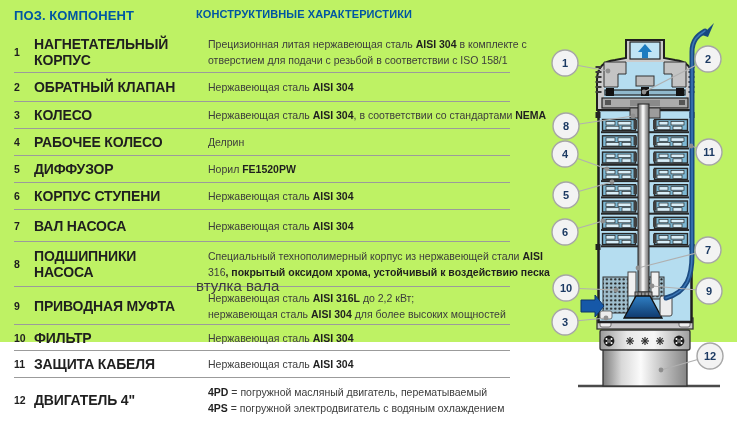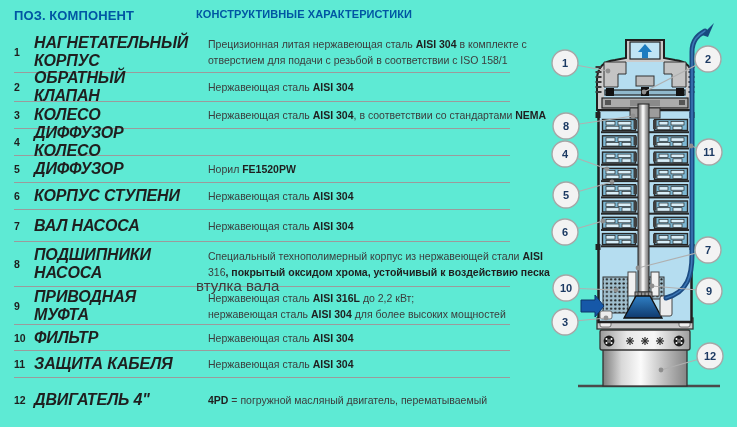--- a/index.html
+++ b/index.html
@@ -1,28 +1,28 @@
 <!DOCTYPE html>
 <html style="--blue: #0056a3; --dark: #1f1f1f; --body: #3c3c3c; --sep: #9b9b9b; --callout: #1c3a63;"><head>
 <meta charset="utf-8">
 <style>
   html,body{margin:0;padding:0;}
   body{width:737px;height:427px;background:#ffffff;font-family:"Liberation Sans",sans-serif;overflow:hidden;}
-  .page{position:relative;width:737px;height:427px;background:#5eead4;}
+  .page{position:relative;width:737px;height:342px;background:#bef264;}
   *{box-sizing:border-box;}
 
   
   .comp-table{position:absolute;left:14px;top:8px;width:496px;}
   .thead{display:flex;height:24px;align-items:flex-start;}
   .thead .h1{width:182px;font-size:13px;font-weight:bold;color:var(--blue,#0056a3);letter-spacing:.1px;}
   .thead .h2{flex:1;font-size:11px;font-weight:bold;color:var(--blue,#0056a3);letter-spacing:.1px;}
   .trow{display:flex;align-items:center;border-bottom:1px solid var(--sep,#9b9b9b);position:relative;}
   .trow.last{border-bottom:none;}
   .trow .num{width:20px;font-size:10.5px;font-weight:bold;color:var(--dark,#1f1f1f);flex:none;}
-  .trow .name{width:162px;font-size:16px;font-weight:bold;color:var(--dark,#1f1f1f);letter-spacing:-.15px;flex:none;padding-right:4px;font-style:italic;}
+  .trow .name{width:162px;font-size:14px;font-weight:bold;color:var(--dark,#1f1f1f);letter-spacing:-.15px;flex:none;padding-right:4px;}
   .trow .chars{flex:1;font-size:10.5px;color:var(--body,#3c3c3c);line-height:16px;}
   .trow .chars div{white-space:nowrap;padding-left:12px;}
   .trow .chars b{color:var(--dark,#1f1f1f);}
   .trow .note{position:absolute;left:182px;bottom:-8px;font-size:15px;color:var(--body,#3c3c3c);background:transparent;white-space:nowrap;z-index:2;}
 
   
   #diagram-svg{position:absolute;left:0;top:0;}
   .callout-num{font-size:11px;font-weight:bold;fill:var(--callout,#1c3a63);font-family:"Liberation Sans",sans-serif;}
 </style>
 </head>
@@ -53,21 +53,24 @@
         </div>
         <div class="trow" style="height: 27px;">
           <span class="num">3</span>
           <span class="name">КОЛЕСО</span>
           <div class="chars">
             <div>Нержавеющая сталь <b>AISI 304</b>, в соответствии со стандартами <b>NEMA</b></div>
           </div>
         </div>
         <div class="trow" style="height: 27px;">
           <span class="num">4</span>
-          <span class="name">ДИФФУЗОР КОЛЕСО</span>
+          <span class="name">РАБОЧЕЕ КОЛЕСО</span>
+          <div class="chars">
+            <div>Делрин</div>
+          </div>
         </div>
         <div class="trow" style="height: 27px;">
           <span class="num">5</span>
           <span class="name">ДИФФУЗОР</span>
           <div class="chars">
             <div>Норил <b>FE1520PW</b></div>
           </div>
         </div>
         <div class="trow" style="height: 27px;">
           <span class="num">6</span>
@@ -112,20 +115,21 @@
           <span class="name">ЗАЩИТА КАБЕЛЯ</span>
           <div class="chars">
             <div>Нержавеющая сталь <b>AISI 304</b></div>
           </div>
         </div>
         <div class="trow last" style="height: 44px;">
           <span class="num">12</span>
           <span class="name">ДВИГАТЕЛЬ 4"</span>
           <div class="chars">
             <div><b>4PD</b> = погружной масляный двигатель,  перематываемый</div>
+            <div><b>4PS</b> = погружной электродвигатель с водяным охлаждением</div>
           </div>
         </div>
       </div>
   </div>
 
   <svg id="diagram-svg" width="737" height="427" viewBox="0 0 737 427">
     <defs>
       <linearGradient id="gradMotor" x1="0" y1="0" x2="1" y2="0">
         <stop offset="0" stop-color="#7d7d7d"></stop>
           <stop offset="0.22" stop-color="#d8d8d8"></stop>

